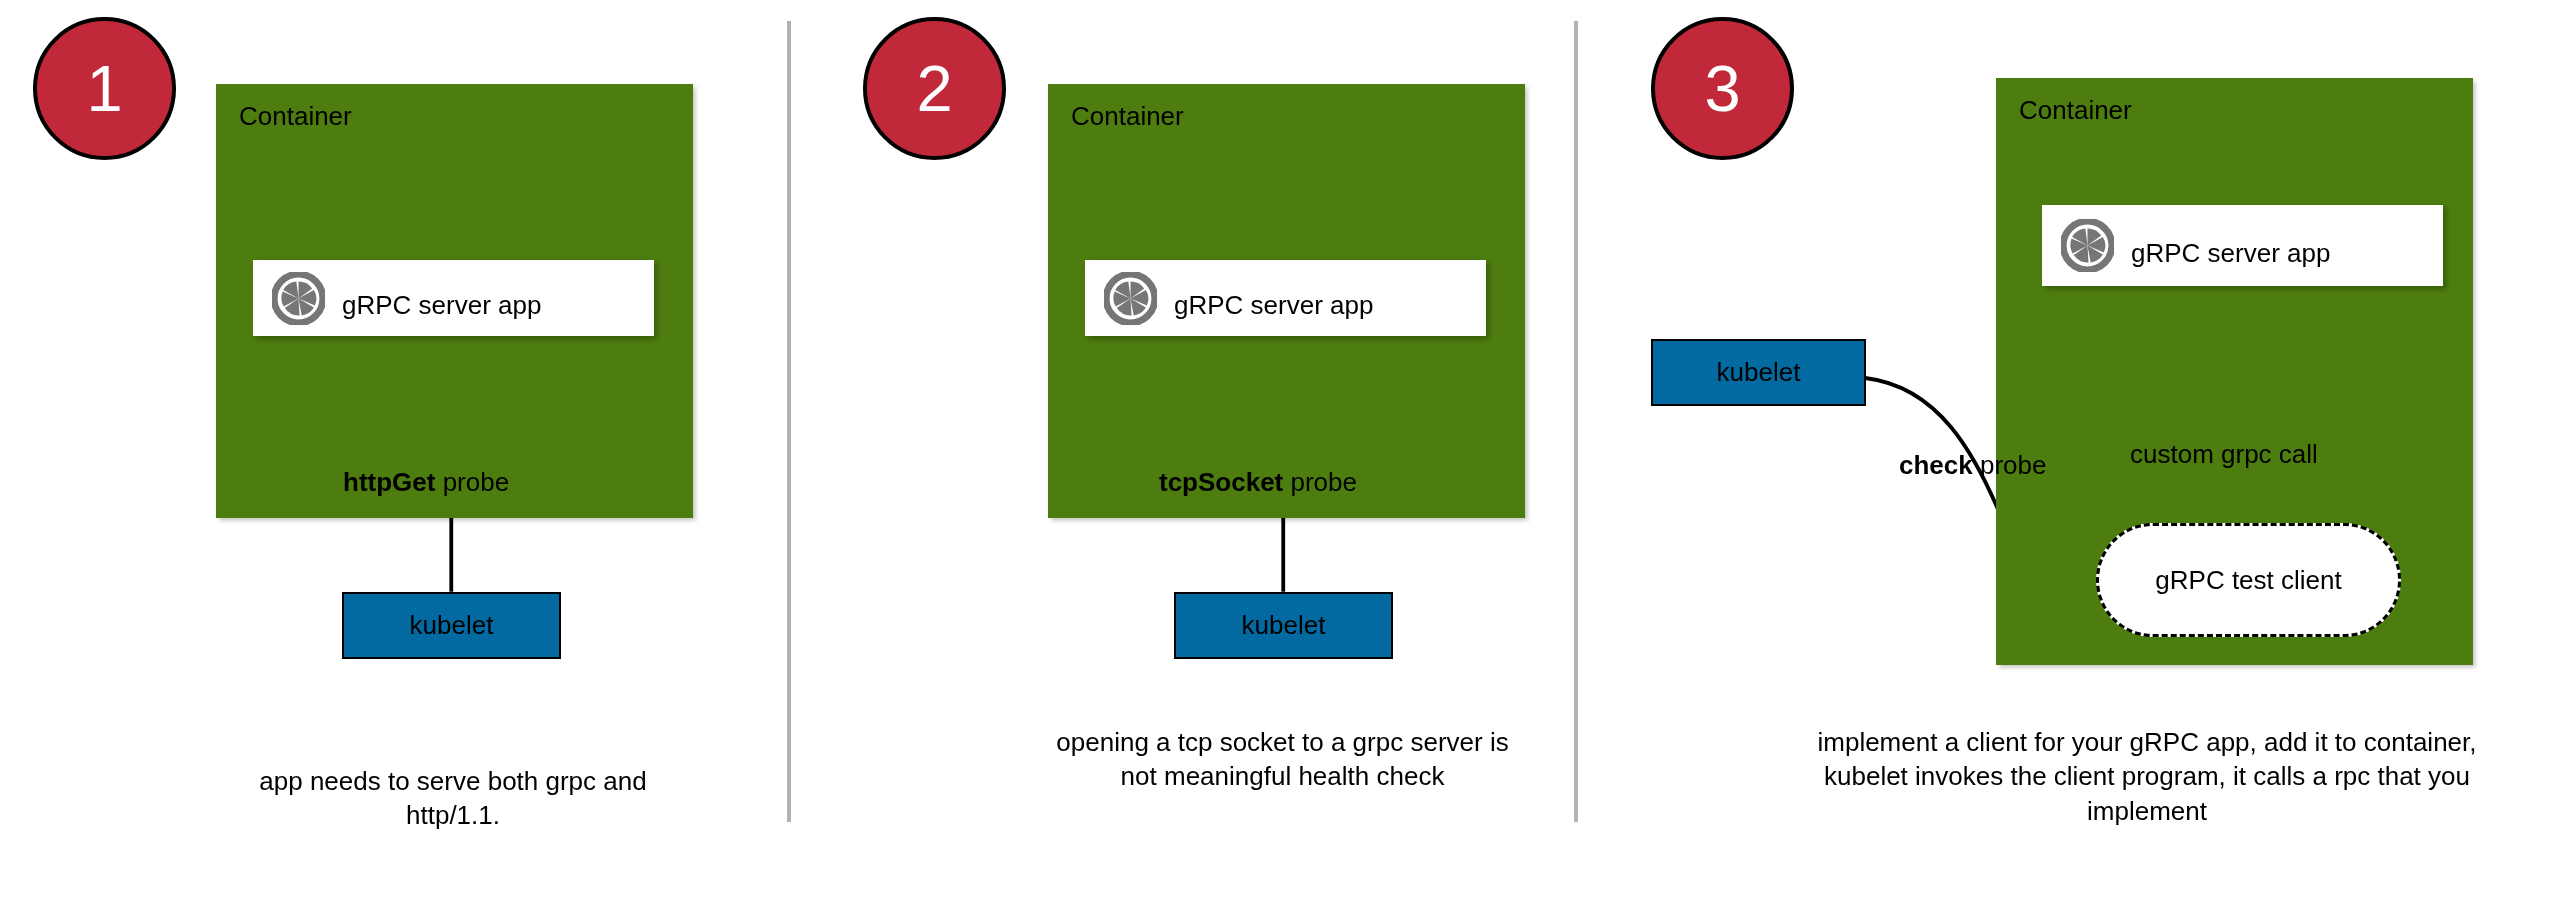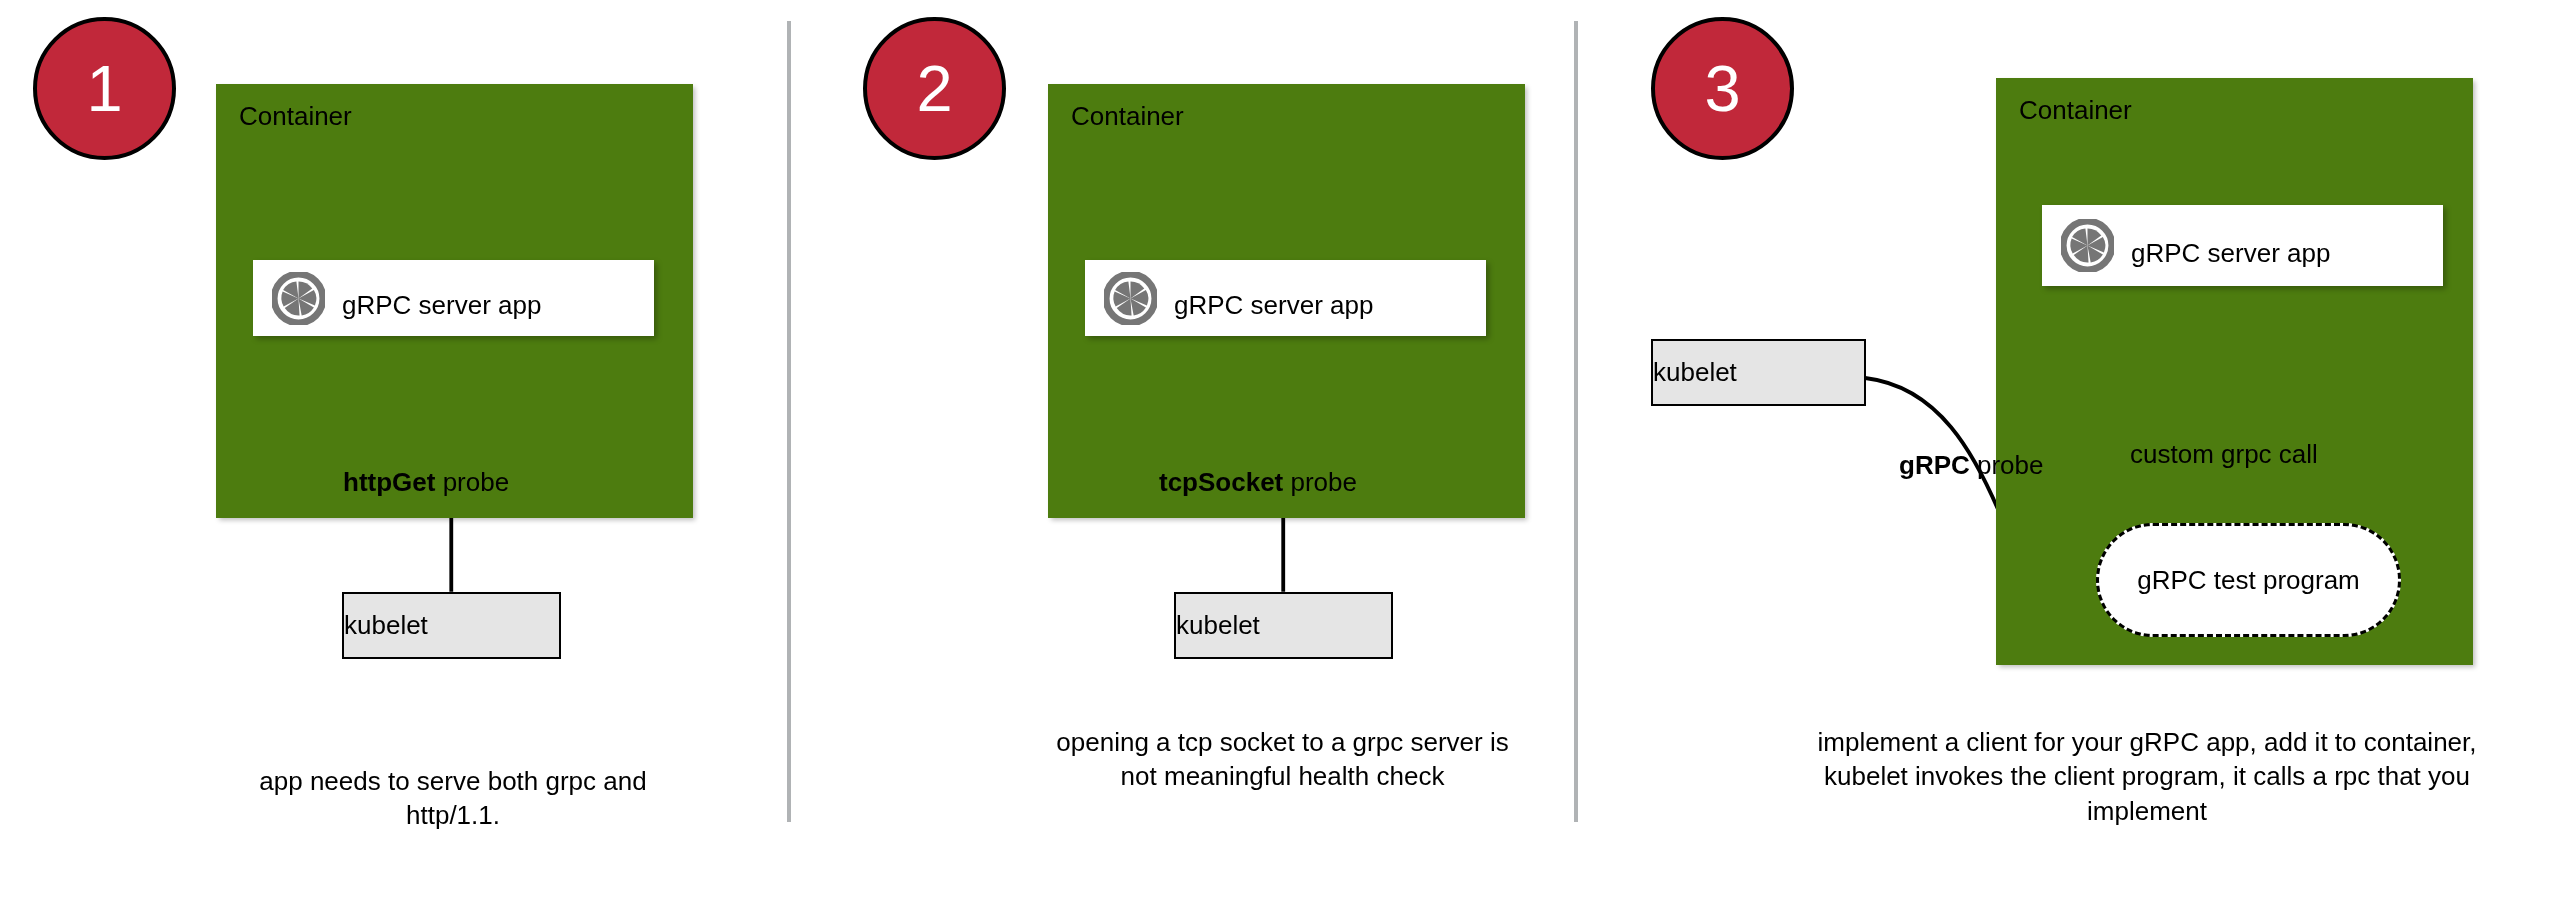--- a/index.html
+++ b/index.html
@@ -77,25 +77,26 @@
     color: #000000;
     margin-left: 17px;
     white-space: nowrap;
     margin-top: 15px;
   }
   .grpc-icon { flex: 0 0 auto; display: block; }
 
   
   .kubelet-box {
     position: absolute;
-    background: #e5e5e5;
+    background: #0369a1;
     border: 2.9px solid #000000;
     box-sizing: border-box;
     display: flex;
     align-items: center;
+    justify-content: center;
     font-size: 26px;
     color: #000000;
   }
 
   
   .test-client {
     position: absolute;
     background: #ffffff;
     border: 3.8px dashed #000000;
     border-radius: 57px;
@@ -247,25 +248,25 @@
       </g>
     </svg>
     <span class="app-card-label">gRPC server app</span>
   </div>
 
   <div class="kubelet-box" style="left:1651px; top:339px; width:215px; height:67px;">
     <span>kubelet</span>
   </div>
 
   <div class="edge-label" style="left:1899px; top:450px;">
-    <b>gRPC</b><span> probe</span>
+    <b>check</b><span> probe</span>
   </div>
 
   <div class="edge-label" style="left:2130px; top:439px;">custom grpc call</div>
 
   <div class="test-client" style="left:2096px; top:523px; width:305px; height:114px;">
-    <span>gRPC test program</span>
+    <span>gRPC test client</span>
   </div>
 
   <div class="caption" style="left:1813px; top:725px; width:668px;">implement a client for your gRPC app, add it to container, kubelet invokes the client program, it calls a rpc that you implement</div>
 
 </div>
 
 
 </body></html>

